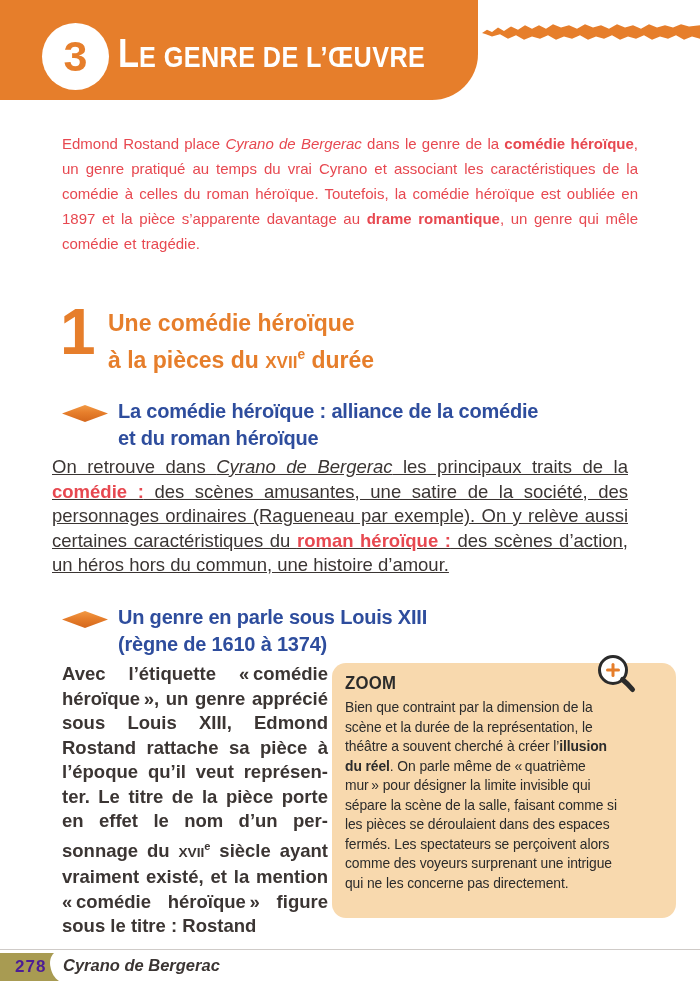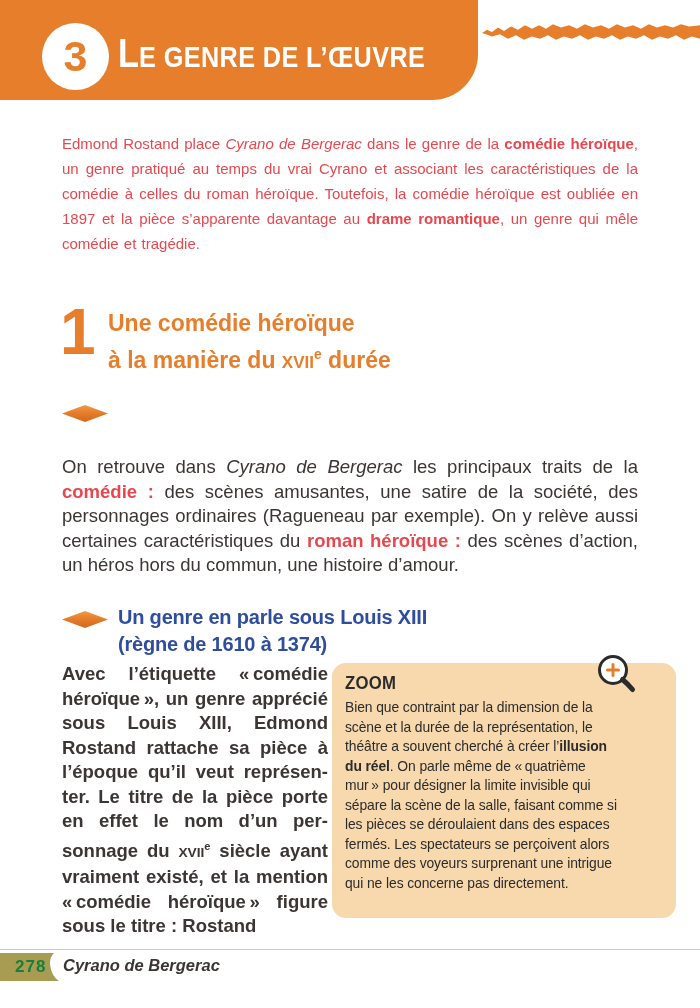--- a/index.html
+++ b/index.html
@@ -41,42 +41,42 @@
   .subhead .diamond{position:absolute;left:0;top:7px;}
   .subhead h3{margin-left:56px;color:var(--blue);font-size:20px;font-weight:bold;
     line-height:27px;letter-spacing:-0.2px;width:500px;}
   .subhead h3 span{display:block;}
   .sub1{top:398px;}
   .sub2{top:604px;}
 
   
   .body-par{position:absolute;color:var(--ink);font-size:18.5px;line-height:24.5px;
     text-align:justify;}
-  .par1{left:62px;top:455px;width:576px;}
+  .par1{left:52px;top:455px;width:576px;text-decoration:underline;}
   .leftcol{left:62px;top:662px;width:266px;font-weight:bold;}
   .body-par .i{font-style:italic;}
   .body-par .red{color:var(--red);font-weight:bold;}
   .sc{font-size:0.74em;text-transform:uppercase;margin-top:16px;}
   .sup{font-size:0.6em;vertical-align:super;}
   .b{font-weight:bold;}
   .i{font-style:italic;}
 
   
   .zoom-box{position:absolute;left:332px;top:663px;width:344px;height:255px;
     background:var(--peach);border-radius:14px;padding:10px 13px;}
   .zoom-title{font-size:18px;font-weight:bold;color:#2B2B2B;letter-spacing:0.3px;
     transform:scaleX(0.93);transform-origin:left top;}
   .zoom-text{width:296px;transform:scaleX(0.925);transform-origin:left top;
     font-size:15px;line-height:19.5px;color:#2B2B2B;margin-top:3px;letter-spacing:-0.1px;}
   .magnifier{position:absolute;left:596px;top:652px;width:46px;height:46px;}
 
   
   .footer-rule{position:absolute;left:0;top:949px;width:700px;height:1px;background:var(--rule);}
   .page-tab{position:absolute;left:0;top:953px;width:60px;height:28px;}
-  .page-num{position:absolute;left:15px;top:957px;color:#15803d;font-size:17px;
+  .page-num{position:absolute;left:15px;top:957px;color:#4c1d95;font-size:17px;
     font-weight:bold;letter-spacing:1px;}
   .footer-title{position:absolute;left:63px;top:956px;color:var(--ink);
     font-size:16.5px;font-weight:bold;font-style:italic;}
 </style>
 </head>
 <body>
 
 <div class="page">
 
   <svg width="0" height="0" style="position:absolute" aria-hidden="true">
@@ -99,27 +99,31 @@
     <svg class="banner-strip" viewBox="0 0 218 18" preserveAspectRatio="none">
       <path fill="#E67E2B" d="M0,10 L5,7 L10,9 L16,5 L22,8 L29,4 L36,7 L43,3 L50,6 L57,3 L64,6 L71,2 L79,5 L87,3 L95,6 L103,2 L111,5 L119,3 L127,6 L135,2 L143,5 L151,3 L159,6 L167,2 L175,5 L183,3 L191,5 L199,2 L207,4 L218,3 L218,15 L210,13 L202,16 L194,12 L186,15 L178,13 L170,16 L162,12 L154,15 L146,13 L138,16 L130,12 L122,15 L114,13 L106,16 L98,12 L90,15 L82,13 L74,16 L66,12 L58,15 L50,13 L42,16 L34,12 L26,15 L18,11 L10,13 L4,11 Z"></path>
     </svg>
   </header>
 
   <p class="intro"><span>Edmond Rostand place </span><span class="i">Cyrano de Bergerac</span><span> dans le genre de la </span><span class="b">comédie héroïque</span><span>, un genre pratiqué au temps du vrai Cyrano et associant les caractéristiques de la comédie à celles du roman héroïque. Toutefois, la comédie héroïque est ou­bliée en 1897 et la pièce s’apparente davantage au </span><span class="b">drame ro­mantique</span><span>, un genre qui mêle comédie et tragédie.</span></p>
 
   <div class="sec-num">1</div>
   <h2 class="sec-title">
     <span class="line"><span>Une comédie héroïque</span></span>
-    <span class="line"><span>à la manière du </span><span class="sc">xvii</span><span class="sup">e</span><span> durée</span></span>
+    <span class="line"><span>à la pièces du </span><span class="sc">xvii</span><span class="sup">e</span><span> durée</span></span>
   </h2>
 
   <div class="subhead sub1">
     <svg class="diamond" width="46" height="17" viewBox="0 0 46 17">
       <polygon points="0,8.5 23,0 46,8.5 23,17" fill="url(#dg)"></polygon>
     </svg>
+    <h3>
+      <span>La comédie héroïque : alliance de la comédie</span>
+      <span>et du roman héroïque</span>
+    </h3>
   </div>
 
   <p class="body-par par1"><span>On retrouve dans </span><span class="i">Cyrano de Bergerac</span><span> les principaux traits de la </span><span class="red">comédie :</span><span> des scènes amusantes, une satire de la société, des personnages ordinaires (Ragueneau par exemple). On y relève aussi certaines caractéristiques du </span><span class="red">roman héroïque :</span><span> des scènes d’action, un héros hors du commun, une histoire d’amour.</span></p>
 
   <div class="subhead sub2">
     <svg class="diamond" width="46" height="17" viewBox="0 0 46 17">
       <polygon points="0,8.5 23,0 46,8.5 23,17" fill="url(#dg)"></polygon>
     </svg>
     <h3>
       <span>Un genre en parle sous Louis XIII</span>

